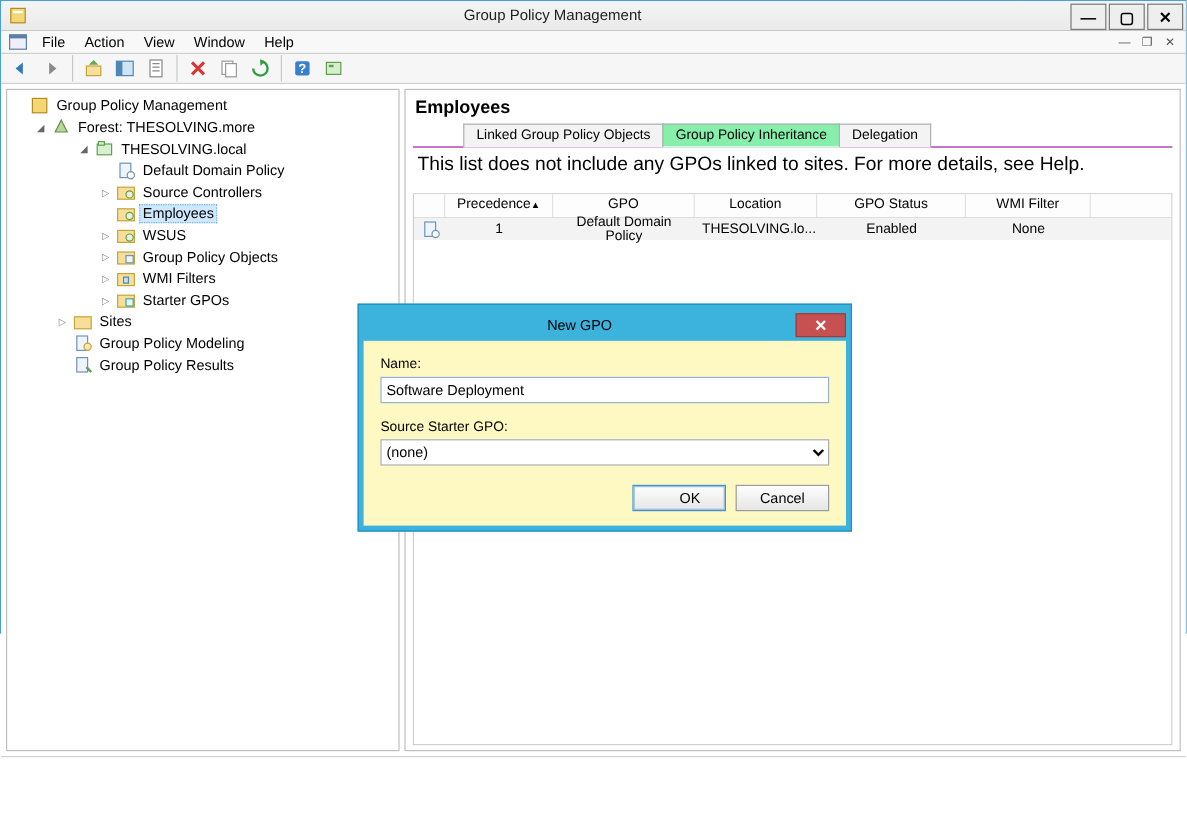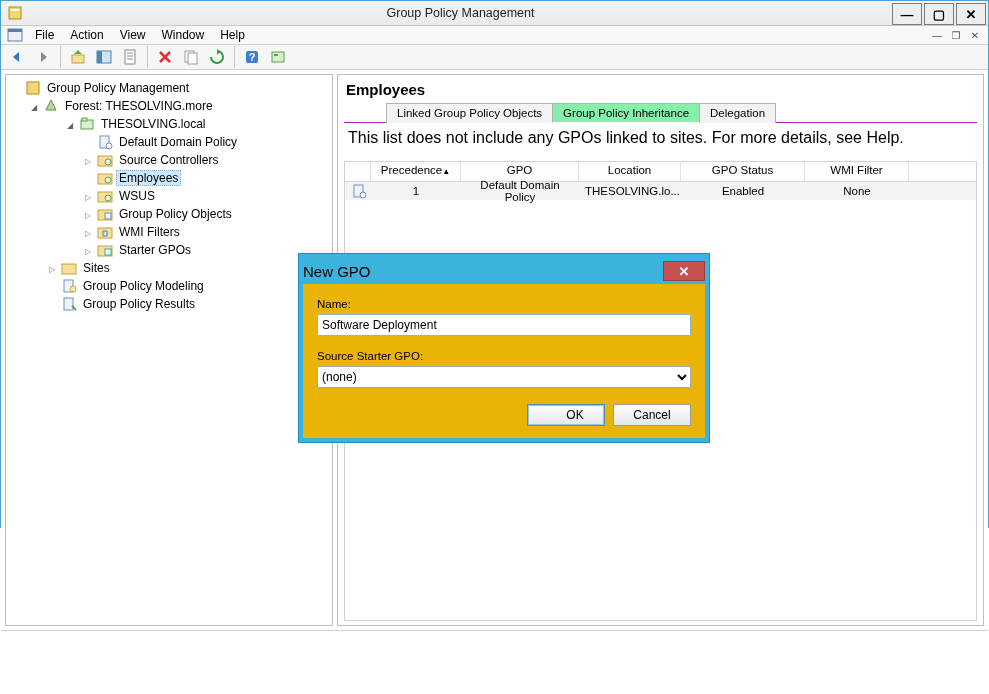--- a/index.html
+++ b/index.html
@@ -187,30 +187,30 @@
     border:1px solid #1f8dbb;
     background:#3bb3dd;
     padding:4px;
     box-shadow:none;
   }
   .dlg-title {
     height:26px;
     display:flex; align-items:center;
     color:#000;
   }
-  .dlg-title-text { flex:1; font-size:15px; }
+  .dlg-title-text { flex:1; text-align:center; font-size:12px; }
   .dlg-close {
     background:#c75050; color:#fff;
     width:42px; height:20px;
     display:flex; align-items:center; justify-content:center;
     font-size:13px; font-weight:bold;
     border:1px solid #9e3d3d;
   }
   .dlg-body {
-    background:#eab308;
+    background:#fef9c3;
     padding:14px 14px 12px 14px;
     display:flex; flex-direction:column;
   }
   .dlg-label { font-size:11.5px; margin-bottom:4px; }
   .dlg-input {
     height:22px;
     border:1px solid #96b2cb; background:#fff;
     font: inherit; padding:2px 4px;
     margin-bottom:14px;
   }

